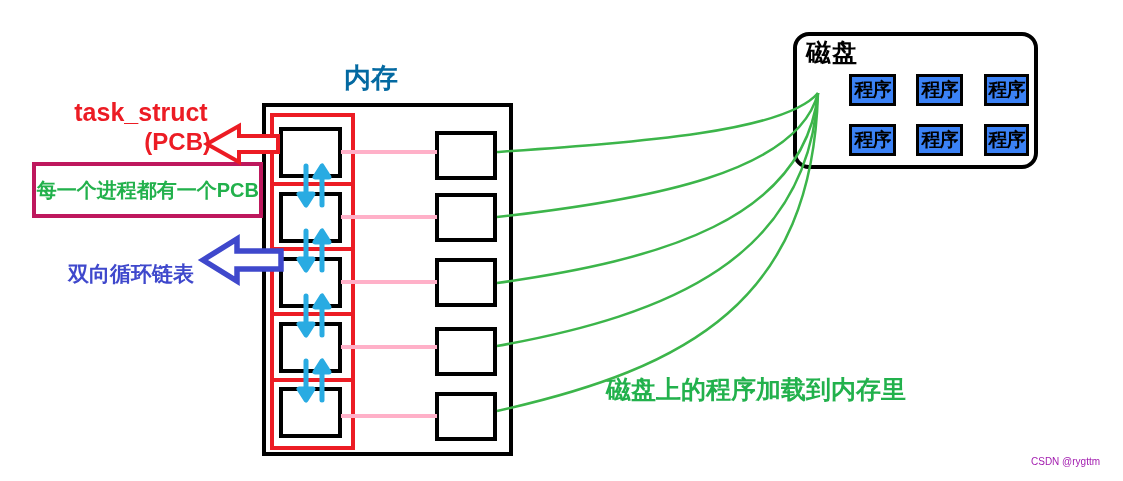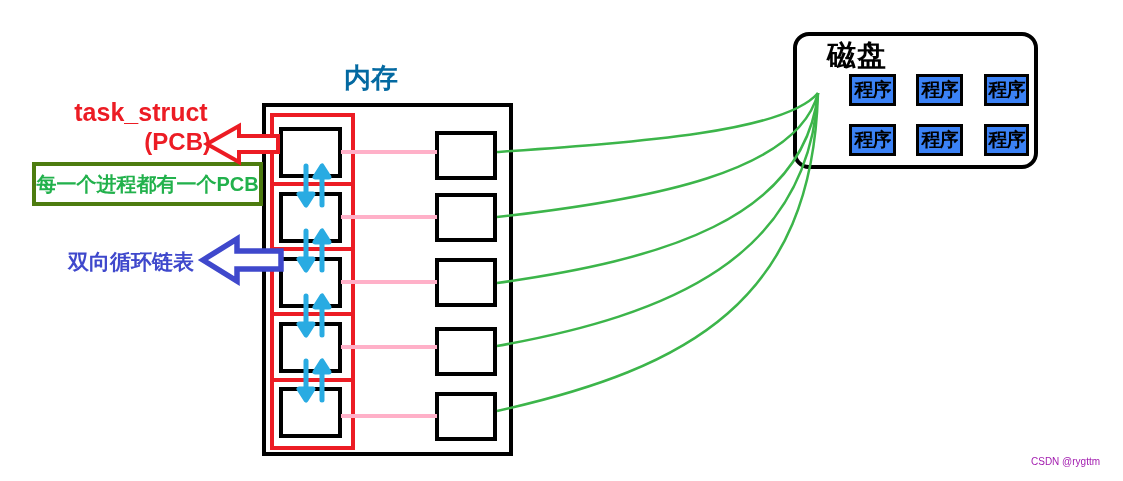--- a/index.html
+++ b/index.html
@@ -10,30 +10,30 @@
   .abs{position:absolute;box-sizing:border-box;}
   
   .mem-title{left:344px;top:60px;font-size:27px;font-weight:bold;color:#0369a1;}
   .mem-box{left:262px;top:103px;width:251px;height:353px;border:4px solid #000;background:#fff;}
   .pcb-frame{left:270px;top:113px;width:85px;height:337px;border:4px solid #EC1C24;}
   .pcb-divider{left:270px;width:85px;height:4px;background:#EC1C24;}
   .pcb-box{left:279px;width:63px;height:51px;border:4px solid #000;background:#fff;}
   .memprog-box{left:435px;width:62px;height:49px;border:4px solid #000;background:#fff;}
   
   .disk-box{left:793px;top:32px;width:245px;height:137px;border:4px solid #000;border-radius:16px;background:#fff;}
-  .disk-title{left:806px;top:36px;font-size:29px;font-weight:bold;color:#000;letter-spacing:1px;margin-left:21px;}
+  .disk-title{left:806px;top:36px;font-size:25px;font-weight:bold;color:#000;letter-spacing:1px;}
   .prog-box{width:47px;height:32px;border:3px solid #000;background:#3b82f6;display:flex;align-items:center;justify-content:center;
             font-size:19px;font-weight:bold;color:#000;letter-spacing:-1px;}
   
   .task-struct{left:71px;top:98px;width:140px;text-align:center;font-size:25px;font-weight:bold;color:#EC1C24;}
   .pcb-label{left:71px;top:128px;width:140px;text-align:right;font-size:24px;color:#EC1C24;font-weight:600;}
-  .green-note-box{left:32px;top:162px;width:231px;height:44px;border:4px solid #4d7c0f;background:#fff;
-                  display:flex;align-items:center;justify-content:center;}
+  .green-note-box{left:32px;top:162px;width:231px;height:56px;border:4px solid #be185d;background:#fff;
+                  display:flex;align-items:center;justify-content:flex-end;}
   .green-note-box span{font-size:20px;font-weight:bold;color:#22B14C;white-space:nowrap;}
-  .linked-list-label{left:68px;top:248px;font-size:21px;font-weight:bold;color:#3F48CC;white-space:nowrap;}
+  .linked-list-label{left:68px;top:260px;font-size:21px;font-weight:bold;color:#3F48CC;white-space:nowrap;}
   .load-note{left:606px;top:373px;font-size:25px;font-weight:bold;color:#22B14C;white-space:nowrap;}
   .watermark{left:1031px;top:456px;font-size:10px;color:#a21caf;}
   
   .overlay{left:0;top:0;width:1123px;height:481px;pointer-events:none;z-index:10;}
 </style>
 </head>
 <body>
 
 <div class="canvas">
 
@@ -66,20 +66,21 @@
 
   <div class="abs disk-box"></div>
   <div class="abs disk-title">磁盘</div>
   <div class="abs prog-box" style="left:849px;top:74px;">程序</div>
   <div class="abs prog-box" style="left:916px;top:74px;">程序</div>
   <div class="abs prog-box" style="left:984px;top:74px;width:45px;">程序</div>
   <div class="abs prog-box" style="left:849px;top:124px;">程序</div>
   <div class="abs prog-box" style="left:916px;top:124px;">程序</div>
   <div class="abs prog-box" style="left:984px;top:124px;width:45px;">程序</div>
 
+  <div class="abs load-note">磁盘上的程序加载到内存里</div>
   <div class="abs watermark">CSDN @rygttm</div>
 
   <svg class="abs overlay" viewBox="0 0 1123 481" xmlns="http://www.w3.org/2000/svg">
 
     <g stroke="#FFB0C8" stroke-width="4">
       <line x1="341" y1="152" x2="437" y2="152"></line>
       <line x1="341" y1="217" x2="437" y2="217"></line>
       <line x1="341" y1="282" x2="437" y2="282"></line>
       <line x1="341" y1="347" x2="437" y2="347"></line>
       <line x1="341" y1="416" x2="437" y2="416"></line>

